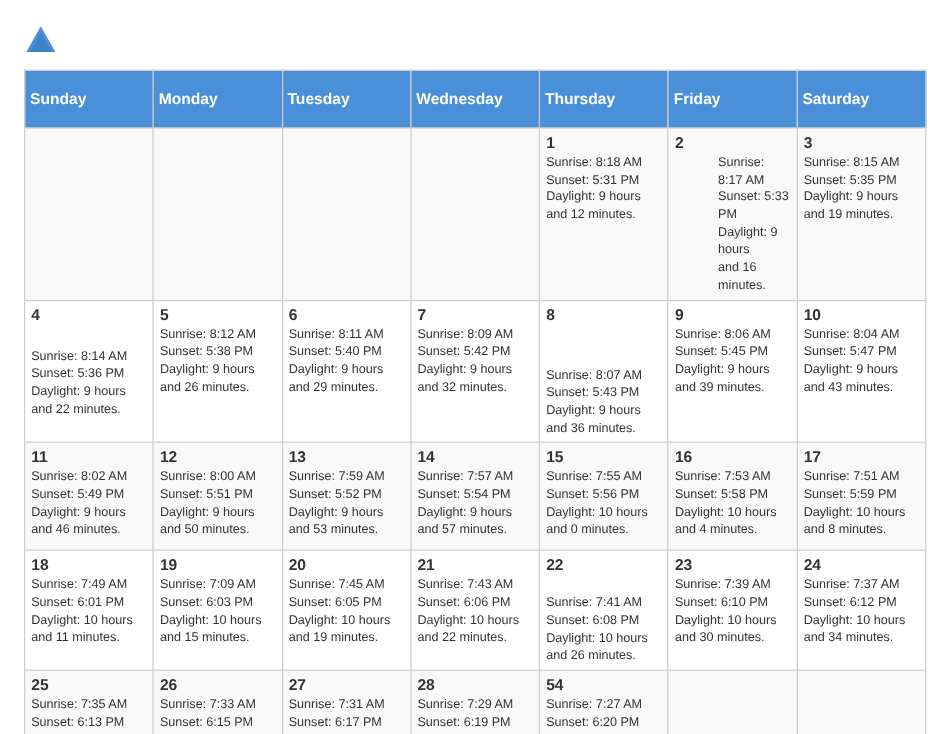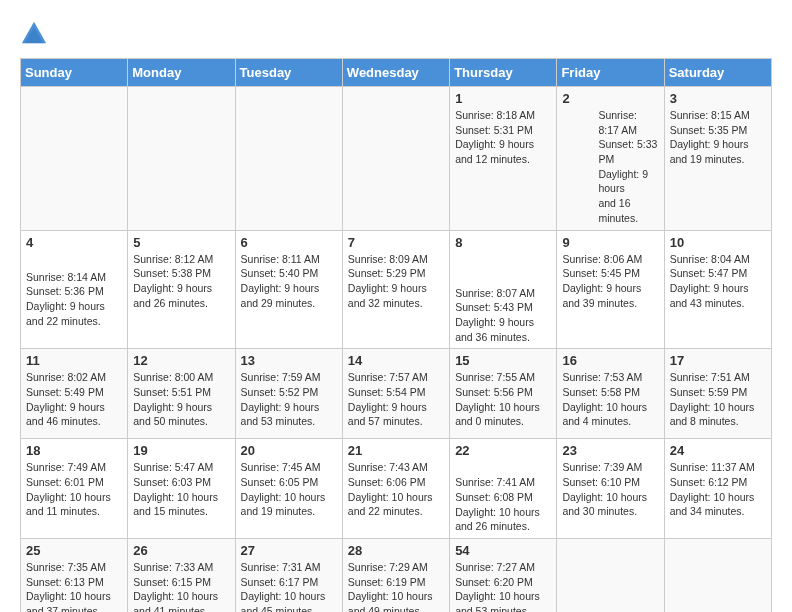--- a/index.html
+++ b/index.html
@@ -55,21 +55,21 @@
     table {
       width: 100%;
       border-collapse: collapse;
       table-layout: fixed;
     }
     thead th {
       background-color: #4a90d9;
       color: #fff;
       font-size: 13px;
       font-weight: bold;
-      padding: 6px 4px;
+      padding: 16px 4px;
       text-align: left;
       border: 1px solid #ccc;
     }
     tbody td {
       border: 1px solid #ccc;
       vertical-align: top;
       padding: 4px 5px;
       height: 90px;
       font-size: 11px;
       color: #333;
@@ -172,21 +172,21 @@
         <td>
           <span class="day-number">6</span>
           <div class="day-info" style="white-space: pre-line;">Sunrise: 8:11 AM
 Sunset: 5:40 PM
 Daylight: 9 hours
 and 29 minutes.</div>
         </td>
         <td>
           <span class="day-number">7</span>
           <div class="day-info" style="white-space: pre-line;">Sunrise: 8:09 AM
-Sunset: 5:29 PM
+Sunset: 5:42 PM
 Daylight: 9 hours
 and 32 minutes.</div>
         </td>
         <td>
           <span class="day-number">8</span>
           <div class="day-info" style="white-space: pre-line; margin-top: 36px;">Sunrise: 8:07 AM
 Sunset: 5:43 PM
 Daylight: 9 hours
 and 36 minutes.</div>
         </td>
@@ -259,21 +259,21 @@
       <tr>
         <td>
           <span class="day-number">18</span>
           <div class="day-info" style="white-space: pre-line;">Sunrise: 7:49 AM
 Sunset: 6:01 PM
 Daylight: 10 hours
 and 11 minutes.</div>
         </td>
         <td>
           <span class="day-number">19</span>
-          <div class="day-info" style="white-space: pre-line;">Sunrise: 5:47 AM
+          <div class="day-info" style="white-space: pre-line;">Sunrise: 7:09 AM
 Sunset: 6:03 PM
 Daylight: 10 hours
 and 15 minutes.</div>
         </td>
         <td>
           <span class="day-number">20</span>
           <div class="day-info" style="white-space: pre-line;">Sunrise: 7:45 AM
 Sunset: 6:05 PM
 Daylight: 10 hours
 and 19 minutes.</div>
@@ -294,21 +294,21 @@
         </td>
         <td>
           <span class="day-number">23</span>
           <div class="day-info" style="white-space: pre-line;">Sunrise: 7:39 AM
 Sunset: 6:10 PM
 Daylight: 10 hours
 and 30 minutes.</div>
         </td>
         <td>
           <span class="day-number">24</span>
-          <div class="day-info" style="white-space: pre-line;">Sunrise: 11:37 AM
+          <div class="day-info" style="white-space: pre-line;">Sunrise: 7:37 AM
 Sunset: 6:12 PM
 Daylight: 10 hours
 and 34 minutes.</div>
         </td>
       </tr>
       <tr>
         <td>
           <span class="day-number">25</span>
           <div class="day-info" style="white-space: pre-line;">Sunrise: 7:35 AM
 Sunset: 6:13 PM

